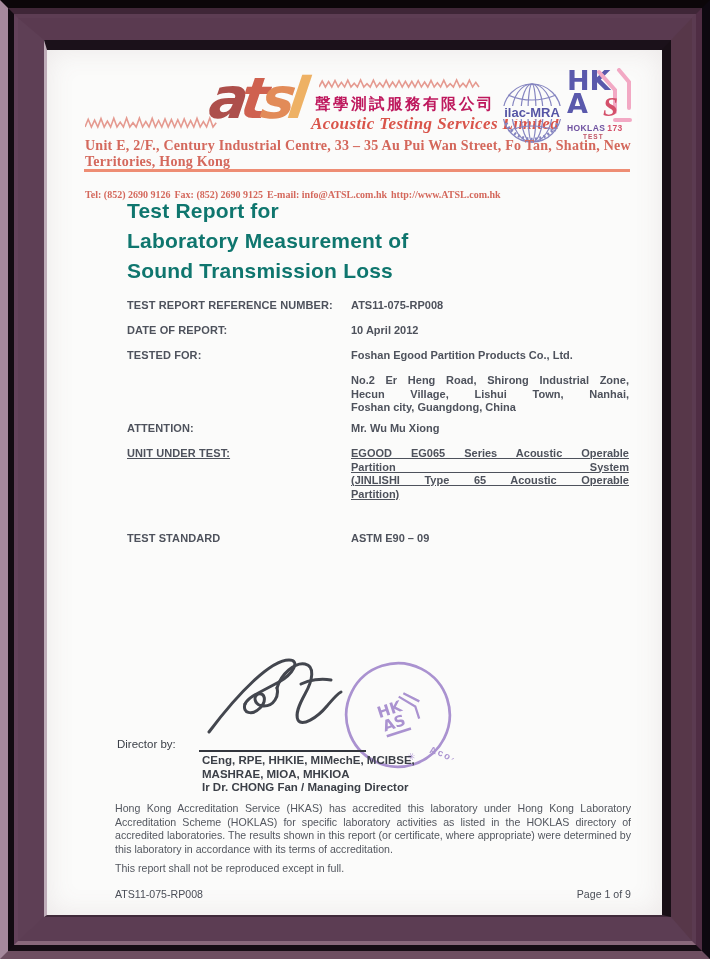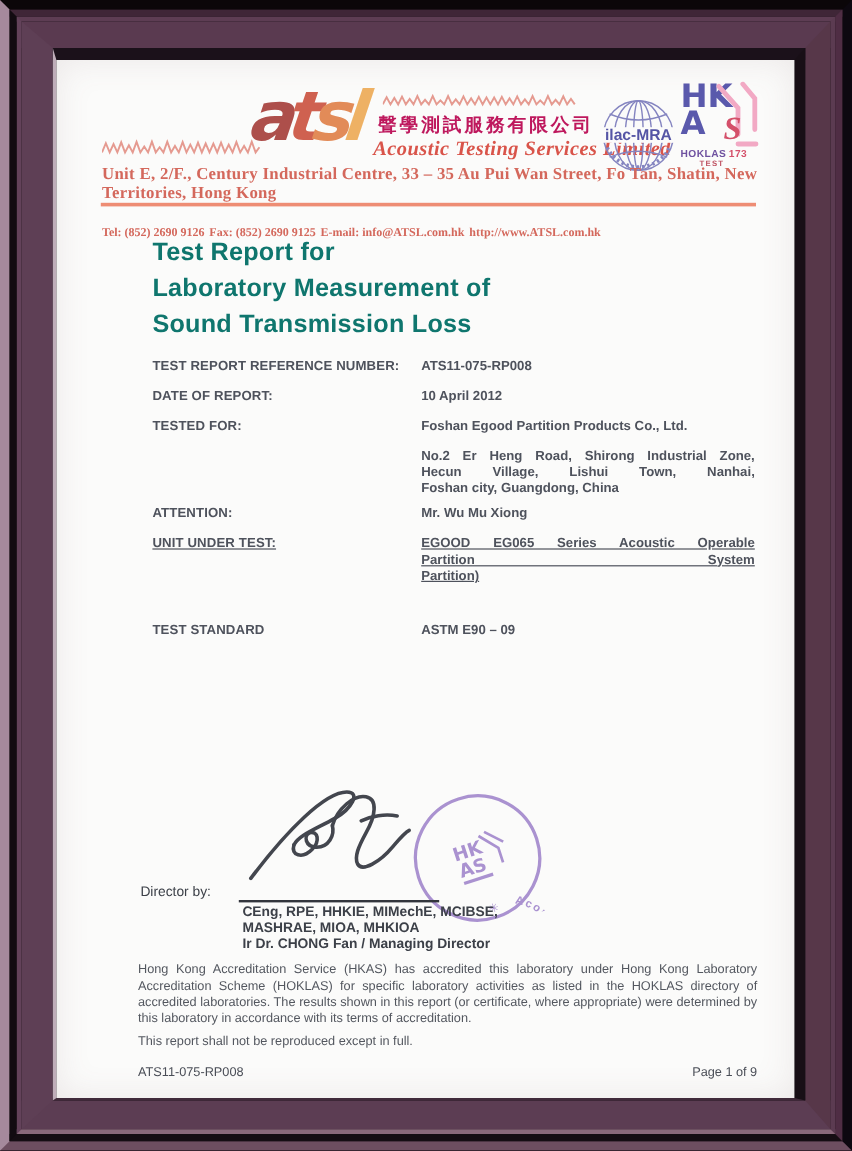--- a/index.html
+++ b/index.html
@@ -175,20 +175,21 @@
           <div class="f-label">ATTENTION:</div>
           <div class="f-value">
             <div>Mr. Wu Mu Xiong</div>
           </div>
         </div>
         <div class="field-row row-5">
           <div class="f-label">UNIT UNDER TEST:</div>
           <div class="f-value">
             <div class="jline">EGOOD EG065 Series Acoustic Operable</div>
             <div class="jline">Partition System</div>
+            <div class="jline">(JINLISHI Type 65 Acoustic Operable</div>
             <div>Partition)</div>
           </div>
         </div>
         <div class="field-row row-6">
           <div class="f-label">TEST STANDARD</div>
           <div class="f-value">
             <div>ASTM E90 – 09</div>
           </div>
         </div>
       </div>

